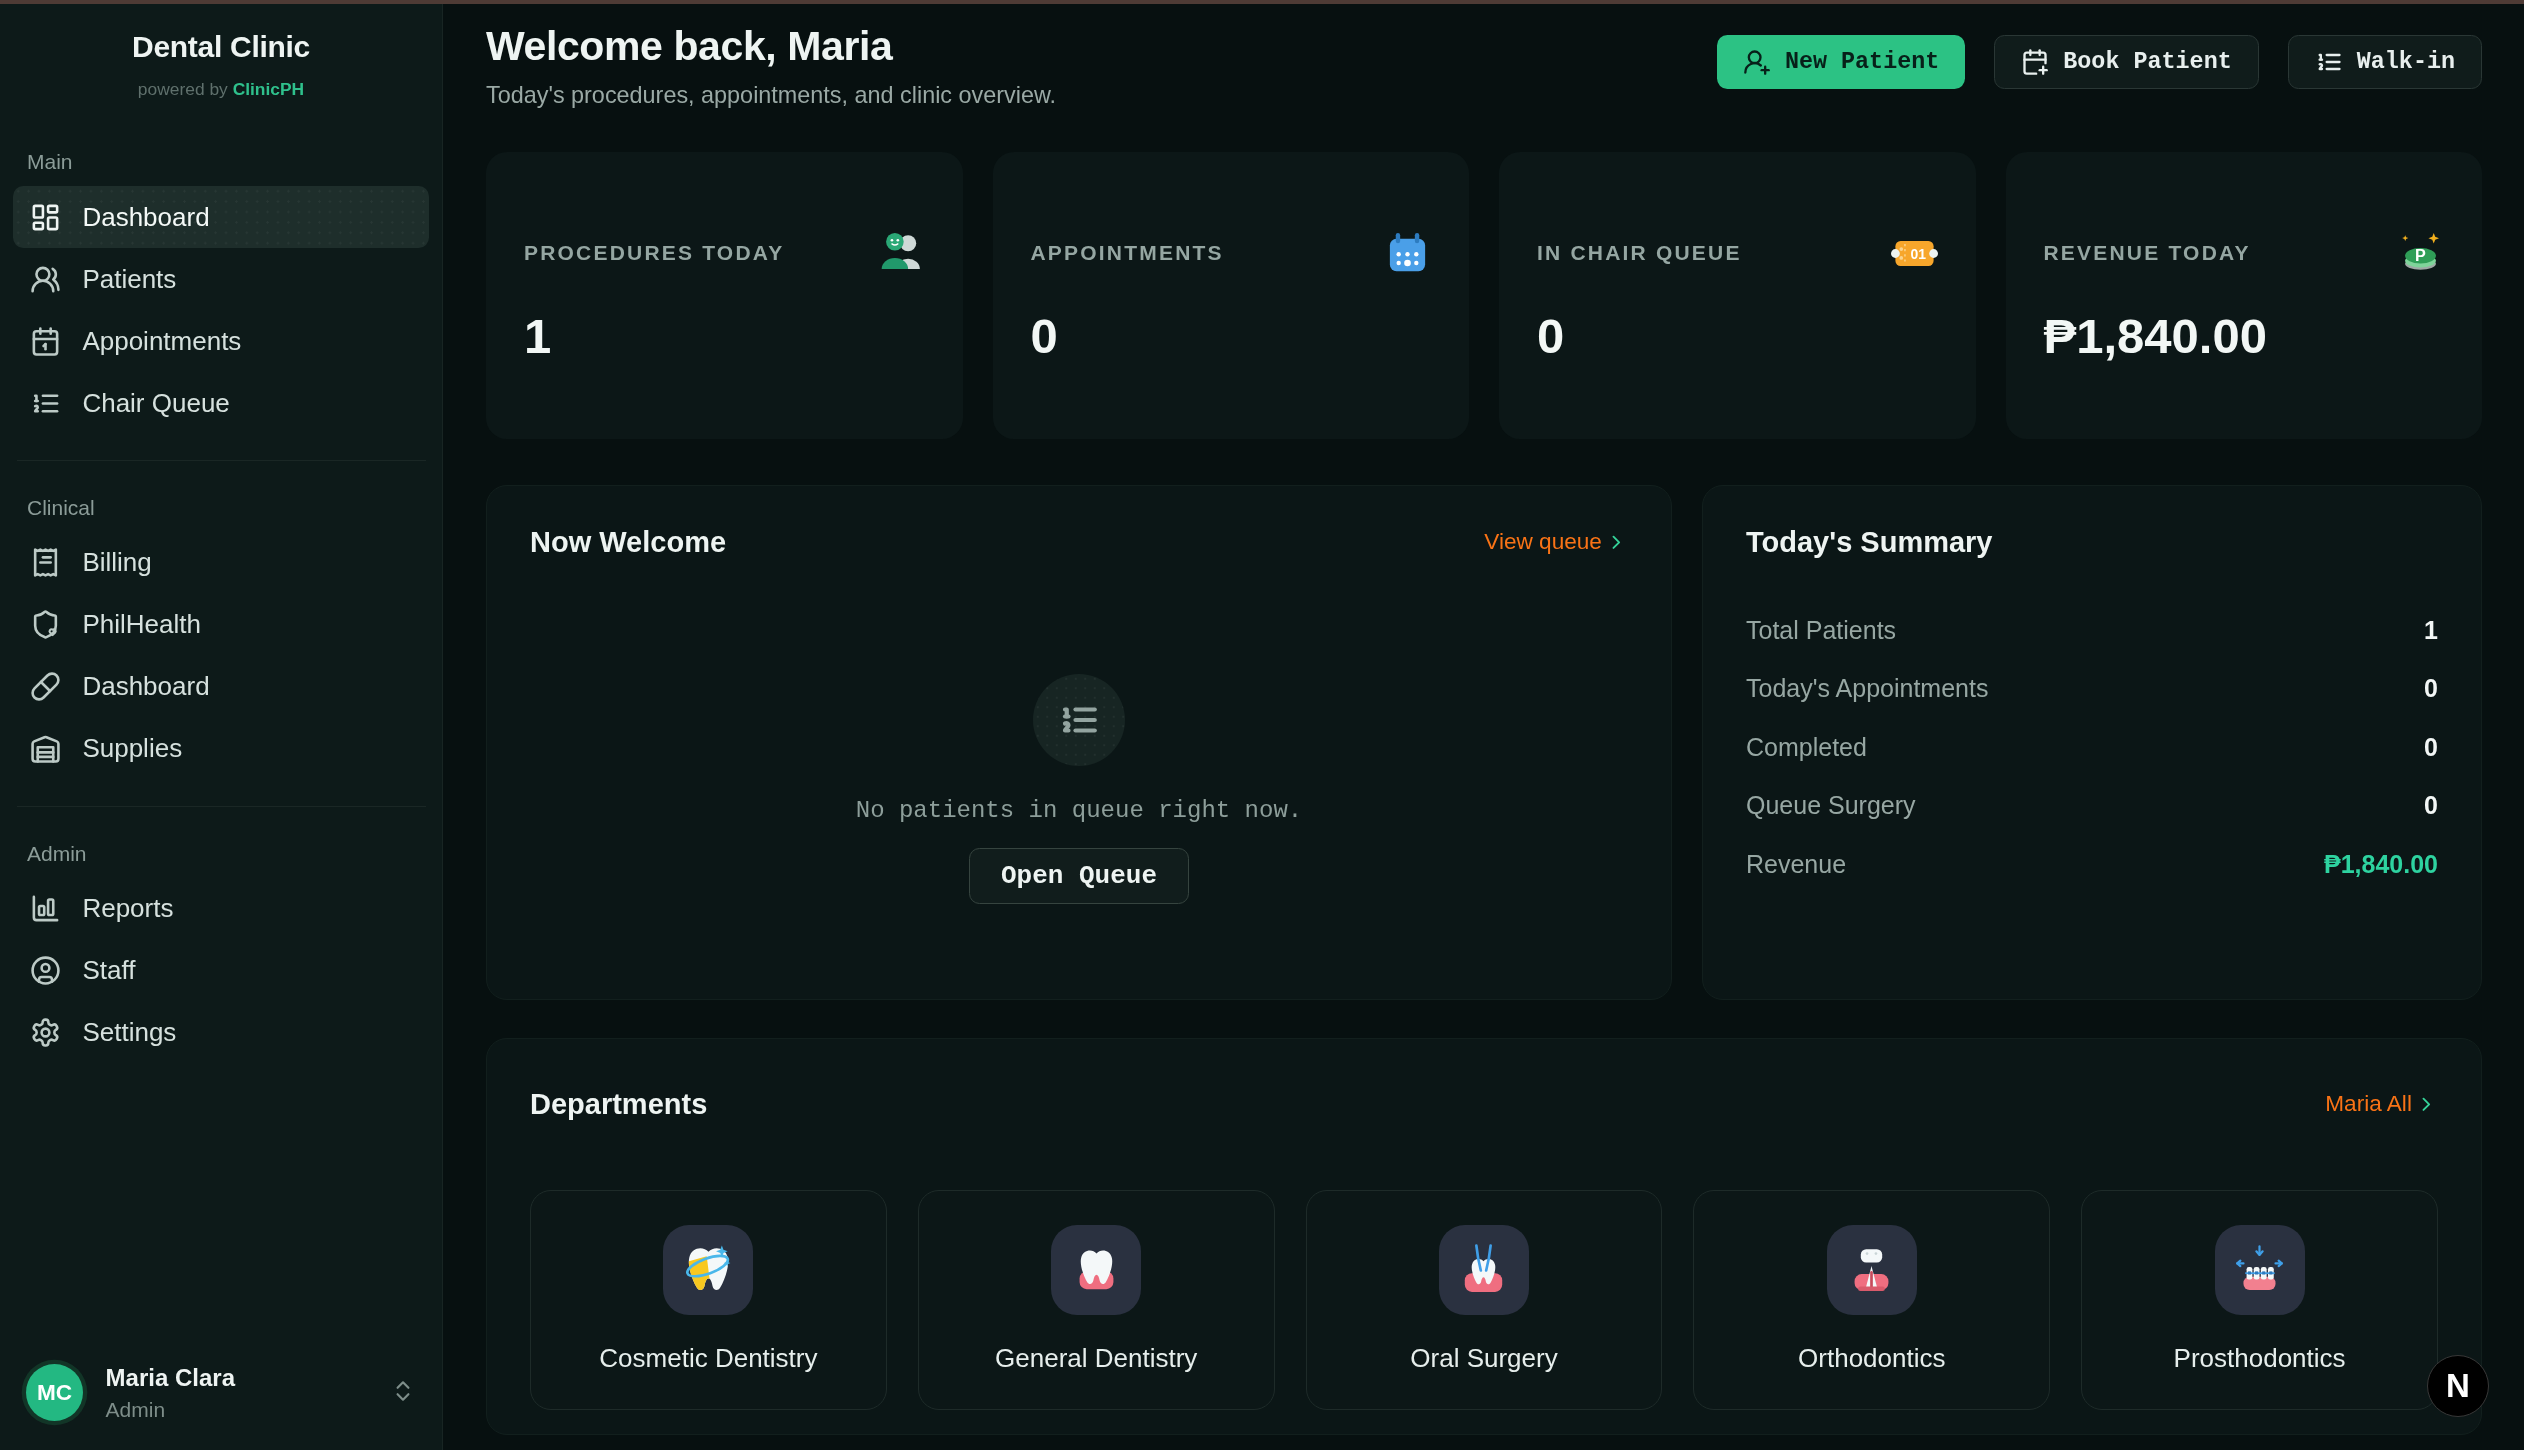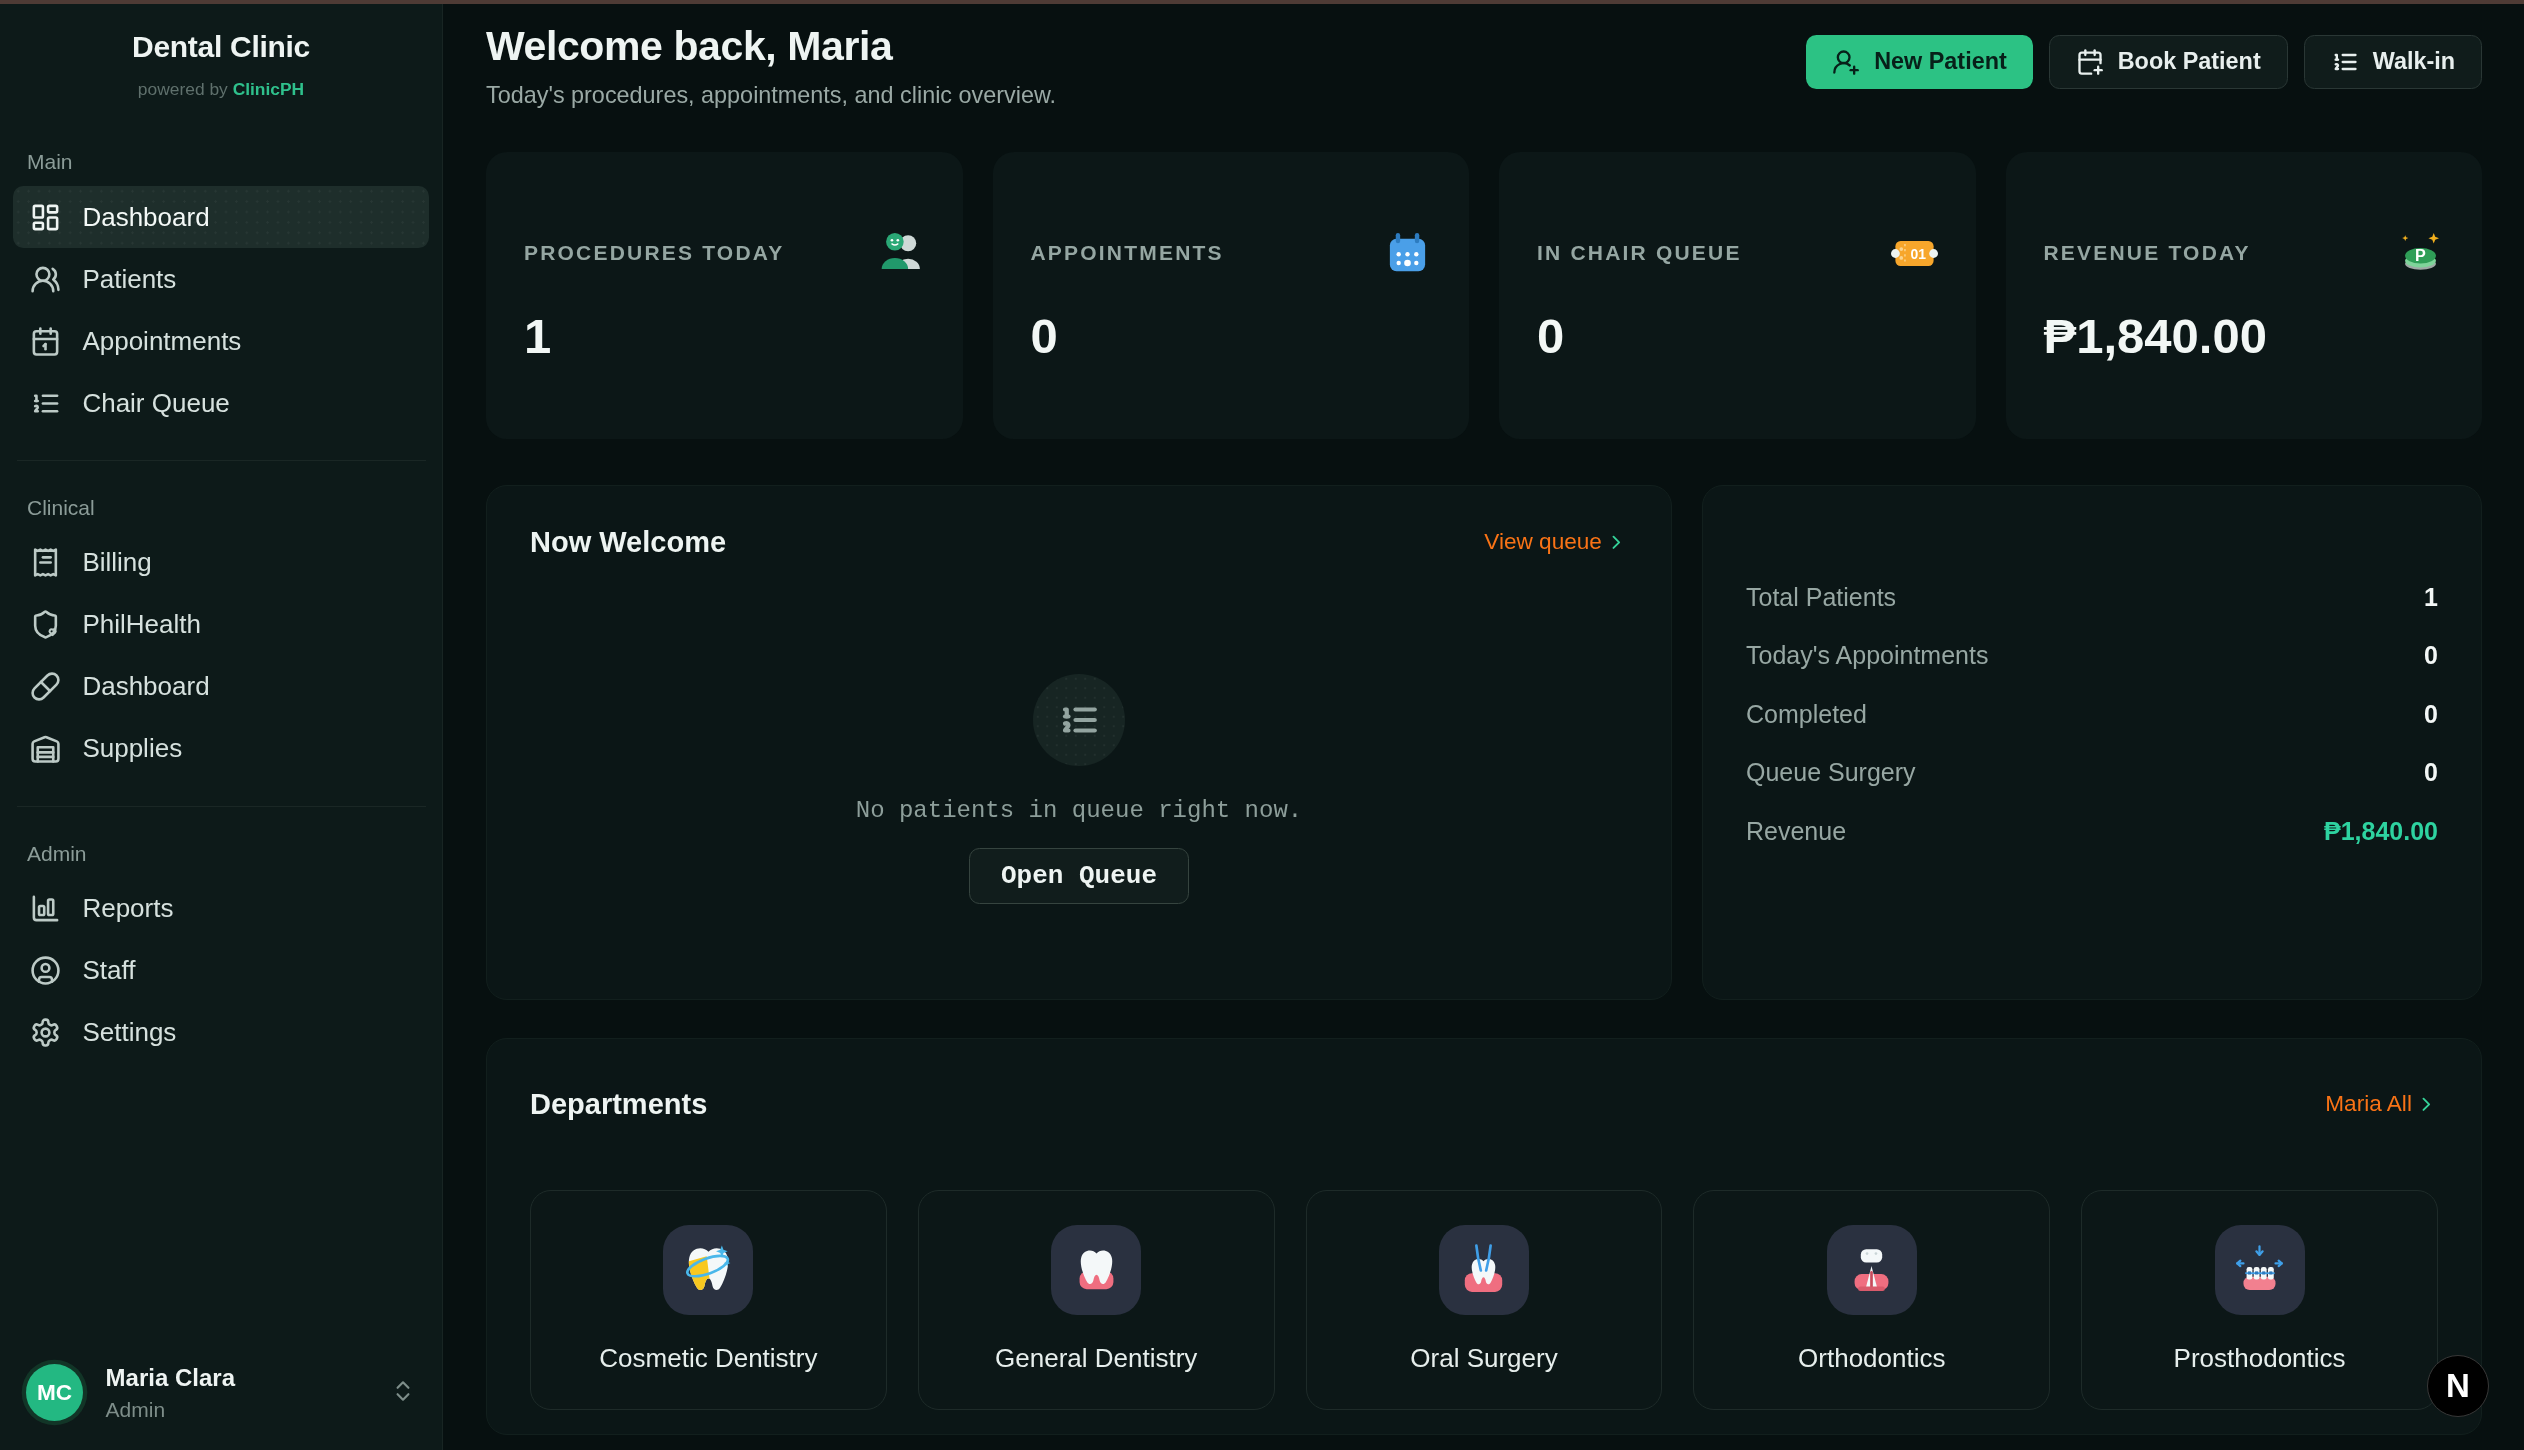--- a/index.html
+++ b/index.html
@@ -54,21 +54,21 @@
   .user-name { font-size:24px; font-weight:700; color:#eef4f2; }
   .user-role { font-size:21px; color:#7d8d89; }
   .user-chevrons { margin-left:auto; }
   .user-chevrons svg { width:26px; height:26px; stroke:#7d8d89; }
 
   
   .main { flex:1; padding:22.6px 43px 0; position:relative; }
   .header-row { display:flex; justify-content:space-between; align-items:flex-start; }
   .page-title { font-size:41px; font-weight:800; letter-spacing:-0.4px; color:#eef4f2; }
   .page-subtitle { margin-top:12px; font-size:23.4px; color:#9aa9a5; }
-  .actions { display:flex; gap:16px; margin-top:12px; }
+  .actions { display:flex; gap:29px; margin-top:12px;font-family:Liberation Mono, monospace; }
   .btn {
     height:54px; padding:0 26px; border-radius:10.4px;
     display:inline-flex; align-items:center; gap:14px;
     font-size:23.4px; font-weight:600; cursor:pointer;
     background:#101c1b; color:#e8efee; border:0.9px solid #2a3735;
     font-family:inherit;
   }
   .btn svg { width:28px; height:28px; stroke:currentColor; }
   .btn.primary { background:#2cc284; color:#072019; border:none; }
 
@@ -412,20 +412,23 @@
                 <path d="M4 10h2"></path>
                 <path d="M6 18H4c0-1 2-2 2-3s-1-1.5-2-1"></path>
               </svg>
           </div>
           <div class="empty-msg">No patients in queue right now.</div>
           <button class="open-queue-btn">Open Queue</button>
         </div>
       </div>
 
       <div class="panel panel-summary">
+        <div class="panel-head">
+          <div class="panel-title">Today's Summary</div>
+        </div>
         <div class="summary-rows">
           <div class="summary-row">
             <span class="s-label">Total Patients</span>
             <span class="s-value">1</span>
           </div>
           <div class="summary-row">
             <span class="s-label">Today's Appointments</span>
             <span class="s-value">0</span>
           </div>
           <div class="summary-row">

